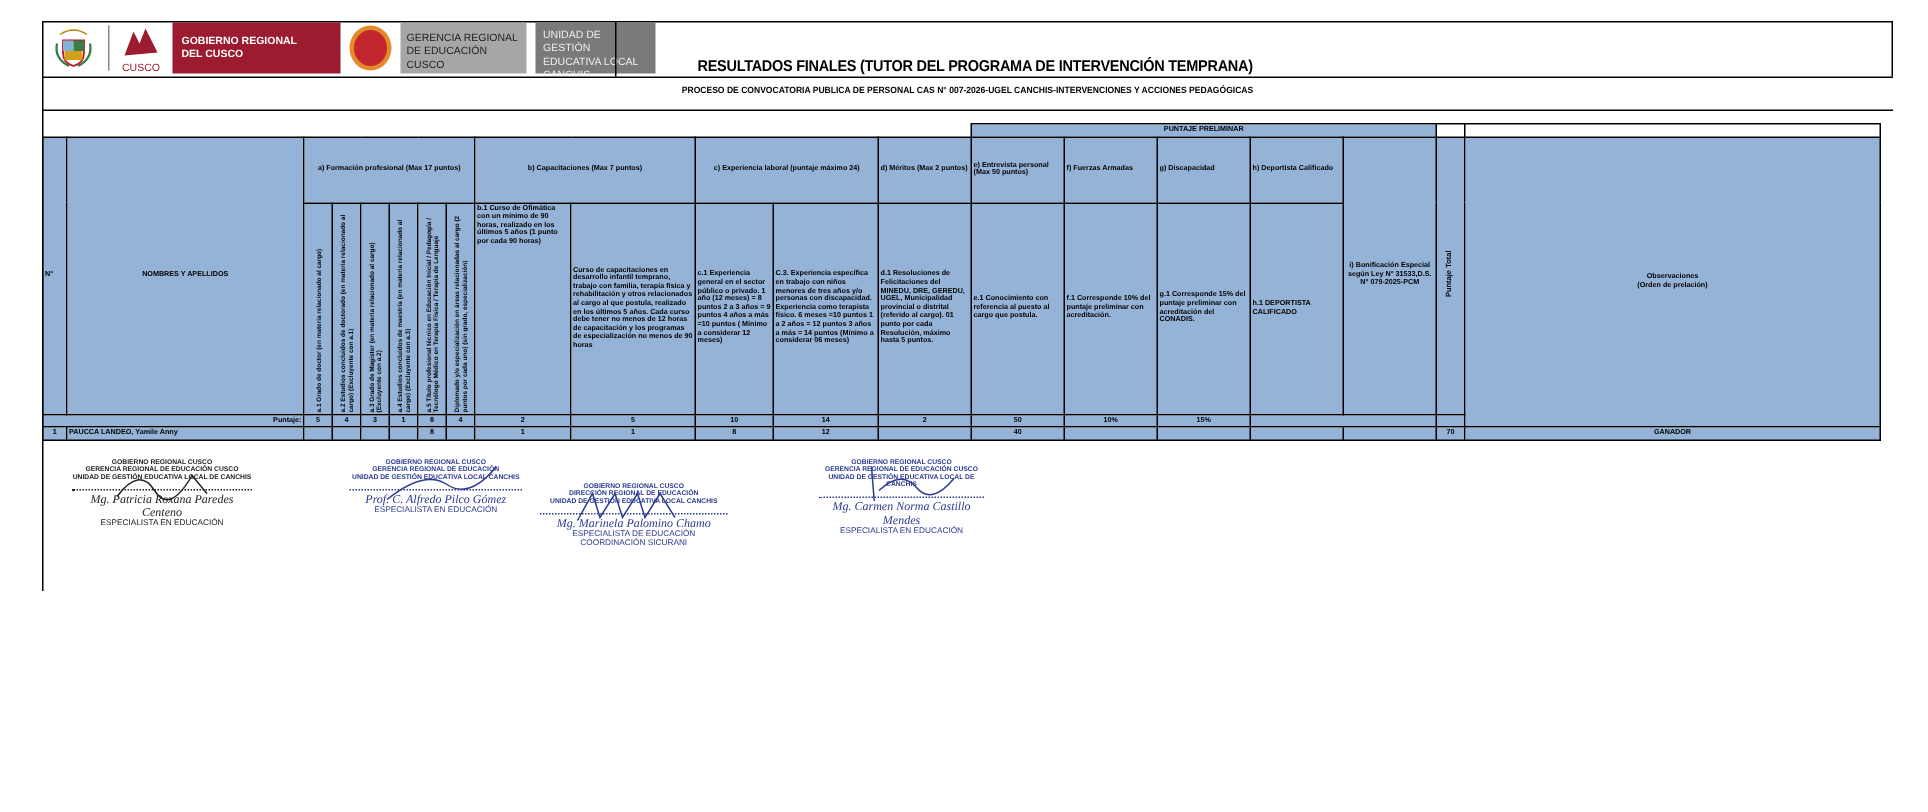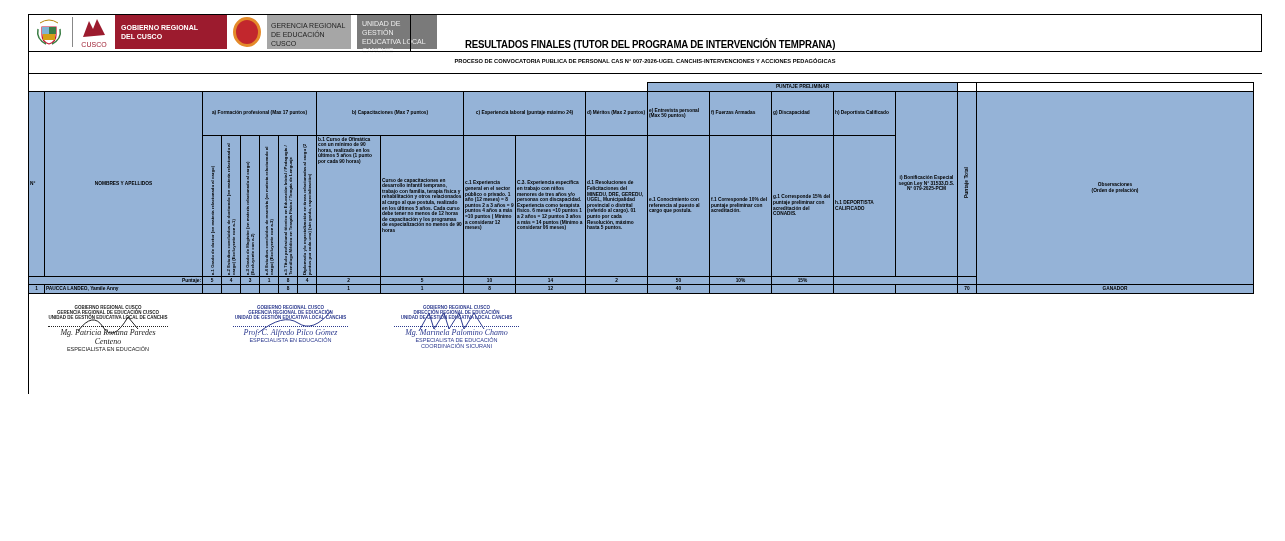--- a/index.html
+++ b/index.html
@@ -34,21 +34,21 @@
 
   .sigs { position: absolute; top: 305px; left: 28px; width: 700px; height: 60px; }
   .sig { position: absolute; text-align: center; color: #2c3a8f; }
   .sig .stamp { font-size: 4.5px; line-height: 5px; font-weight: bold; }
   .sig .name { font-family: "Liberation Serif", serif; font-style: italic; font-size: 8px; border-top: 1px dotted #2c3a8f; margin-top: 6px; padding-top: 1px; }
   .sig .role { font-size: 5.5px; }
   .sig svg { position: absolute; left: 20px; top: 4px; }
   .sig1 { left: 20px; width: 120px; color: #222; }
   .sig1 .name { color: #222; border-top-color: #222; }
   .sig2 { left: 205px; width: 115px; }
-  .sig3 { left: 366px; width: 125px; }
+  .sig3 { left: 332px; width: 125px; margin-top: 16px; }
   .sig4 { left: 518px; width: 110px; }
 </style>
 </head>
 <body>
 
 <div class="frame-left"></div>
 <div class="header-box"></div>
 
 <div class="logos">
   <div class="shield">
@@ -237,13 +237,23 @@
     <div class="stamp">GOBIERNO REGIONAL CUSCO</div>
     <div class="stamp">DIRECCIÓN REGIONAL DE EDUCACIÓN</div>
     <div class="stamp">UNIDAD DE GESTIÓN EDUCATIVA LOCAL CANCHIS</div>
     <svg width="90" height="25">
         <path d="M5 22 L15 4 L20 20 L30 4 L35 20 L45 4 L50 20 L60 4 L70 20" stroke="#2c3a8f" fill="none" stroke-width="1"></path>
       </svg>
     <div class="name">Mg. Marinela Palomino Chamo</div>
     <div class="role">ESPECIALISTA DE EDUCACIÓN</div>
     <div class="role">COORDINACIÓN SICURANI</div>
   </div>
+  <div class="sig sig4">
+    <div class="stamp">GOBIERNO REGIONAL CUSCO</div>
+    <div class="stamp">GERENCIA REGIONAL DE EDUCACIÓN CUSCO</div>
+    <div class="stamp">UNIDAD DE GESTIÓN EDUCATIVA LOCAL DE CANCHIS</div>
+    <svg width="80" height="25">
+        <path d="M15 2 L18 40 M20 18 Q35 4 45 16 T70 10" stroke="#2c3a8f" fill="none" stroke-width="1"></path>
+      </svg>
+    <div class="name">Mg. Carmen Norma Castillo Mendes</div>
+    <div class="role">ESPECIALISTA EN EDUCACIÓN</div>
+  </div>
 </div>
 
 </body></html>

